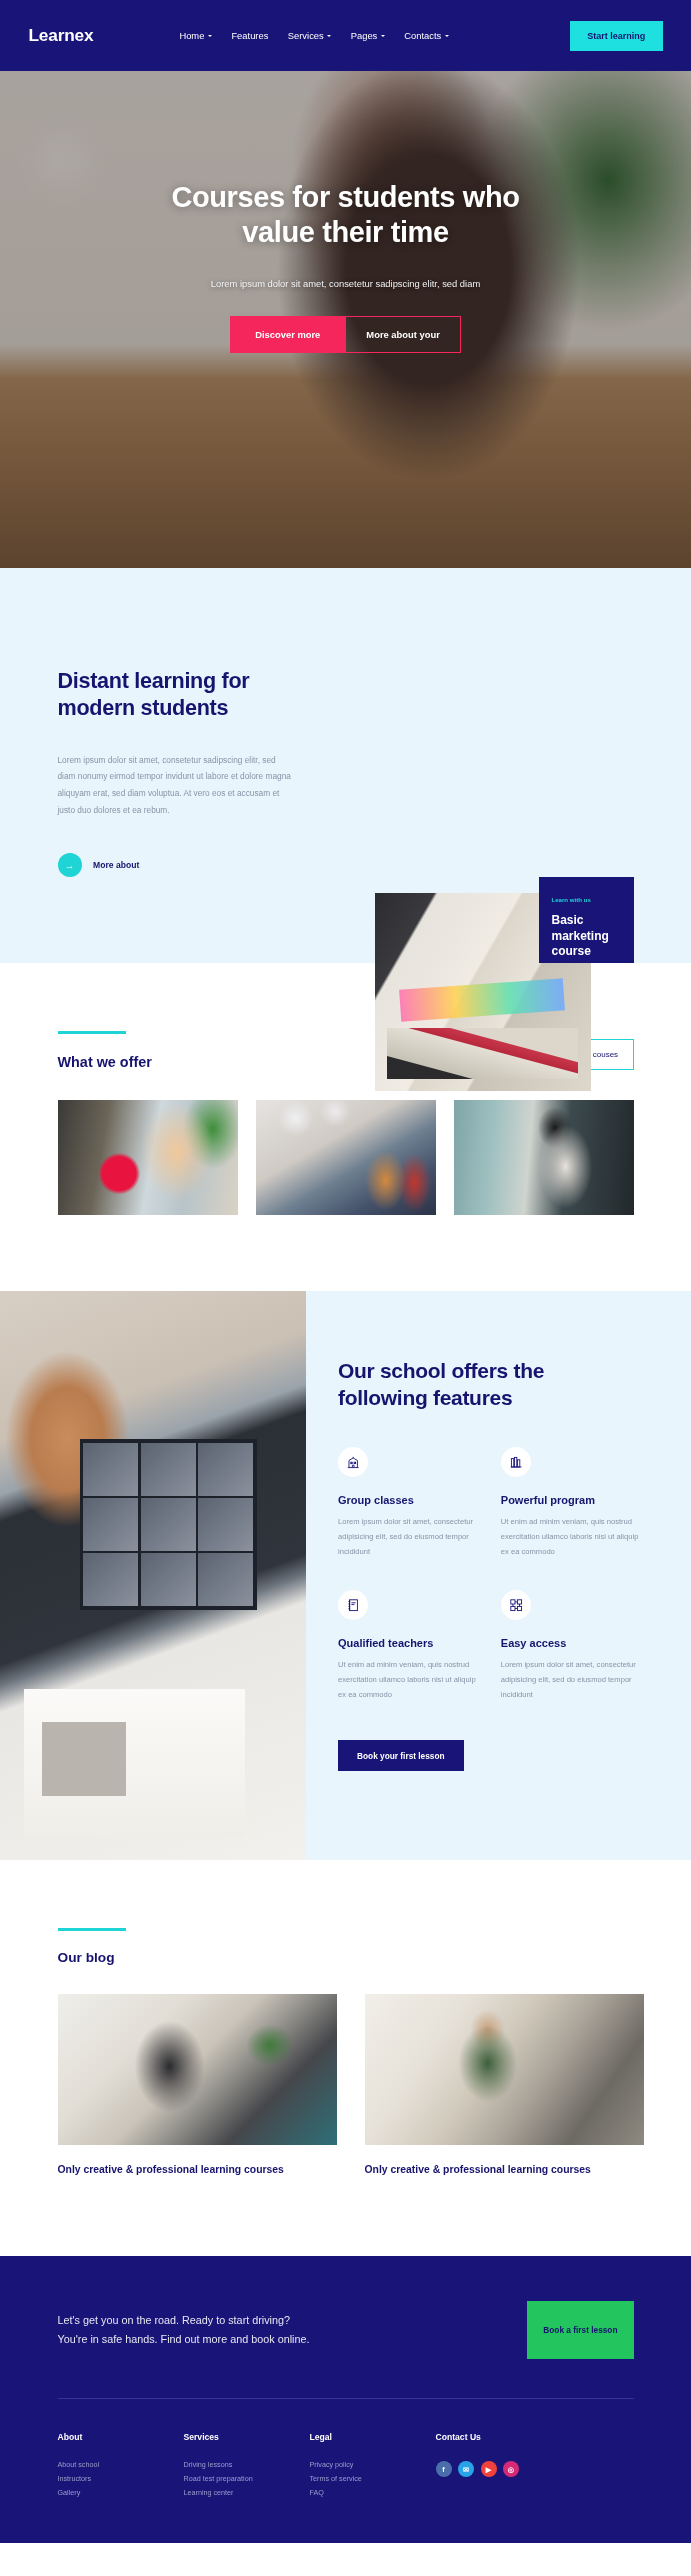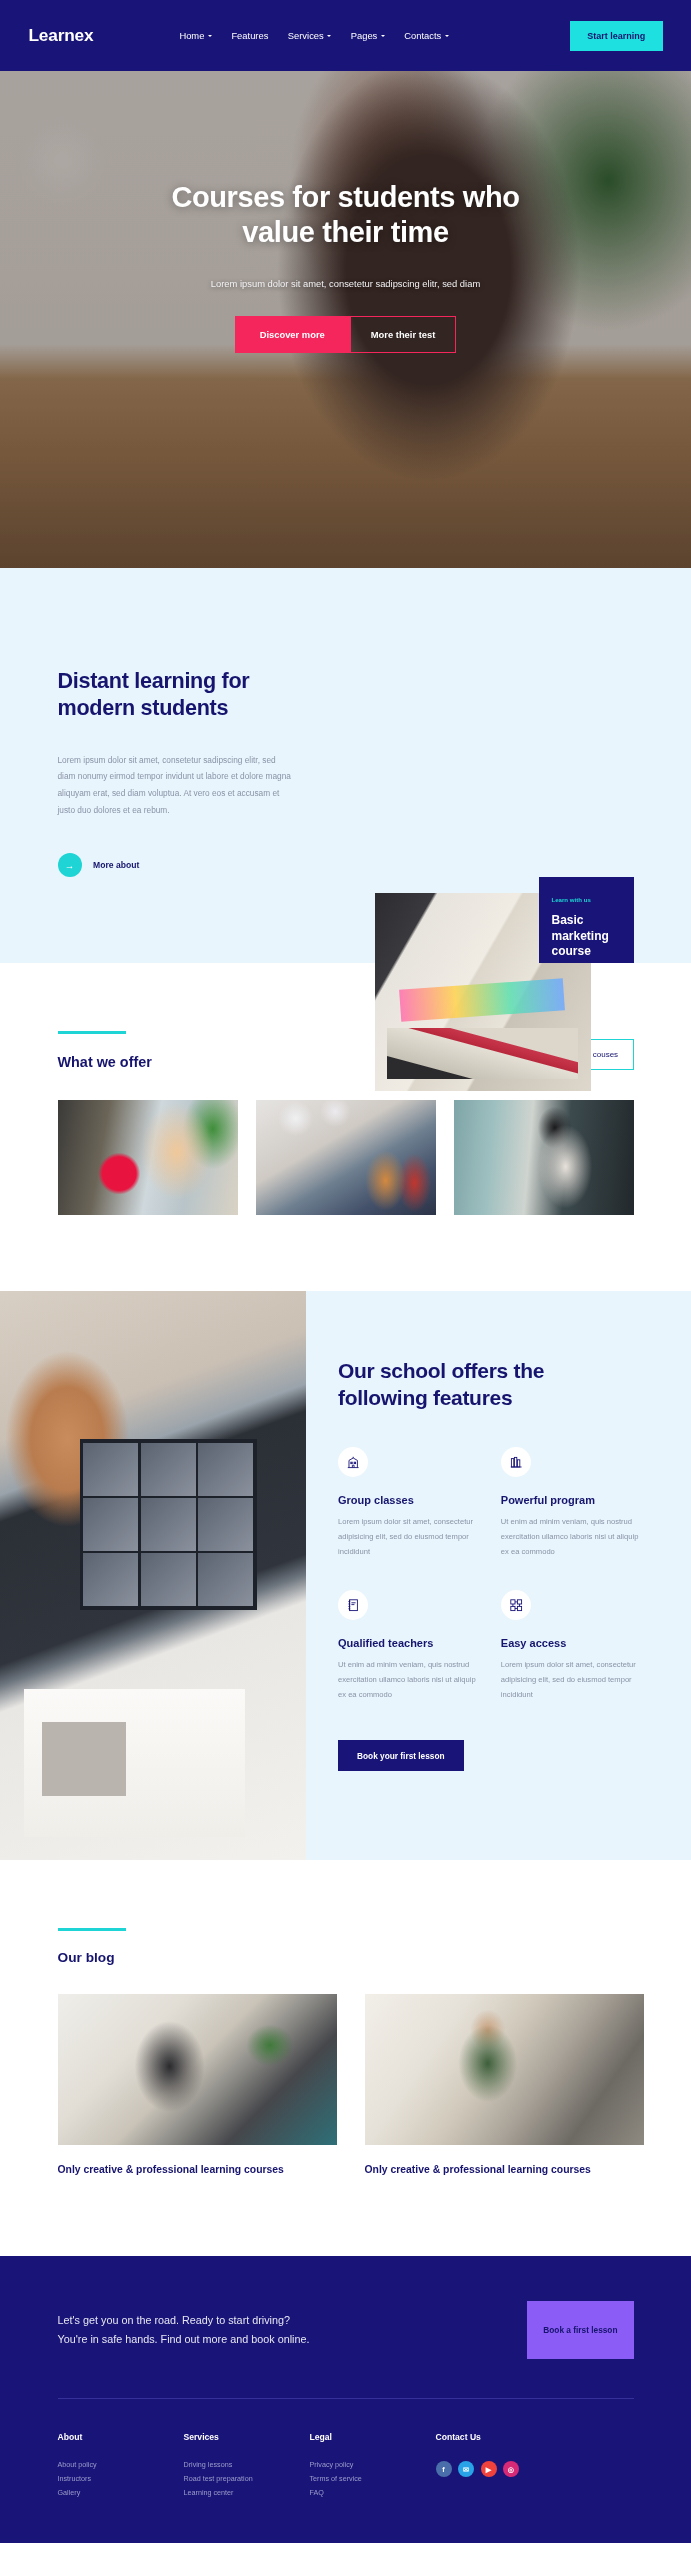--- a/index.html
+++ b/index.html
@@ -169,21 +169,21 @@
   .bt2 { background:
       radial-gradient(ellipse 42px 55px at 44% 46%, #3d5f3a 0%, rgba(61,95,58,0) 70%),
       radial-gradient(ellipse 24.5px 29px at 44% 24%, #c9a07c 0%, rgba(201,160,124,0) 72%),
       linear-gradient(125deg,#f2efe9 0%, #e6e1d8 28%, #cfc8ba 46%, #a9a298 62%, #6d6a64 80%, #8e8a81 100%); }
   .blog-card h3 { margin-top:17.3px; font-size:10.4px; line-height:1.45; font-weight:bold; color:#16146e; }
 
   
   .cta { background:#191478; padding:45px 0 0; }
   .cta-inner { width:576px; margin:0 auto; display:flex; align-items:center; }
   .cta-text { color:#e6e6f2; font-size:10.8px; line-height:1.75; }
-  .cta-btn { margin-left:auto; background:#8b5cf6; color:#16146e; font-size:8.3px; font-weight:bold; padding:24px 16px; border:0; cursor:pointer; }
+  .cta-btn { margin-left:auto; background:#22c55e; color:#16146e; font-size:8.3px; font-weight:bold; padding:24px 16px; border:0; cursor:pointer; }
   .cta-divider { width:576px; margin:39px auto 0; height:0.7px; background:#36319a; }
 
   
   .footer { background:#191478; padding:33px 0 43px; }
   .footer-inner { width:576px; margin:0 auto; display:flex; }
   .fcol { width:126px; }
   .fcol.contact { width:198px; }
   .fcol h5 { color:#fff; font-size:8.6px; font-weight:bold; }
   .fcol ul { list-style:none; margin-top:16px; }
   .fcol li { color:#9b9ccb; font-size:7.2px; line-height:1.95; cursor:pointer; }
@@ -229,21 +229,21 @@
     <div class="hero-shade"></div>
   </div>
   <div class="hero-content">
     <h1>
       <span>Courses for students who</span><br>
       <span>value their time</span>
     </h1>
     <p>Lorem ipsum dolor sit amet, consetetur sadipscing elitr, sed diam</p>
     <div class="hero-btns">
       <button class="btn-pink">Discover more</button>
-      <button class="btn-outline">More their test</button>
+      <button class="btn-outline">More about your</button>
     </div>
   </div>
 </section>
 
 <section class="distant">
   <div class="distant-inner">
     <div class="distant-left">
       <h2>
         <span>Distant learning for</span><br>
         <span>modern students</span>
@@ -387,21 +387,21 @@
     <button class="cta-btn">Book a first lesson</button>
   </div>
   <div class="cta-divider"></div>
 </section>
 
 <footer class="footer">
   <div class="footer-inner">
     <div class="fcol">
       <h5>About</h5>
       <ul>
-        <li>About policy</li>
+        <li>About school</li>
         <li>Instructors</li>
         <li>Gallery</li>
       </ul>
     </div>
     <div class="fcol">
       <h5>Services</h5>
       <ul>
         <li>Driving lessons</li>
         <li>Road test preparation</li>
         <li>Learning center</li>

